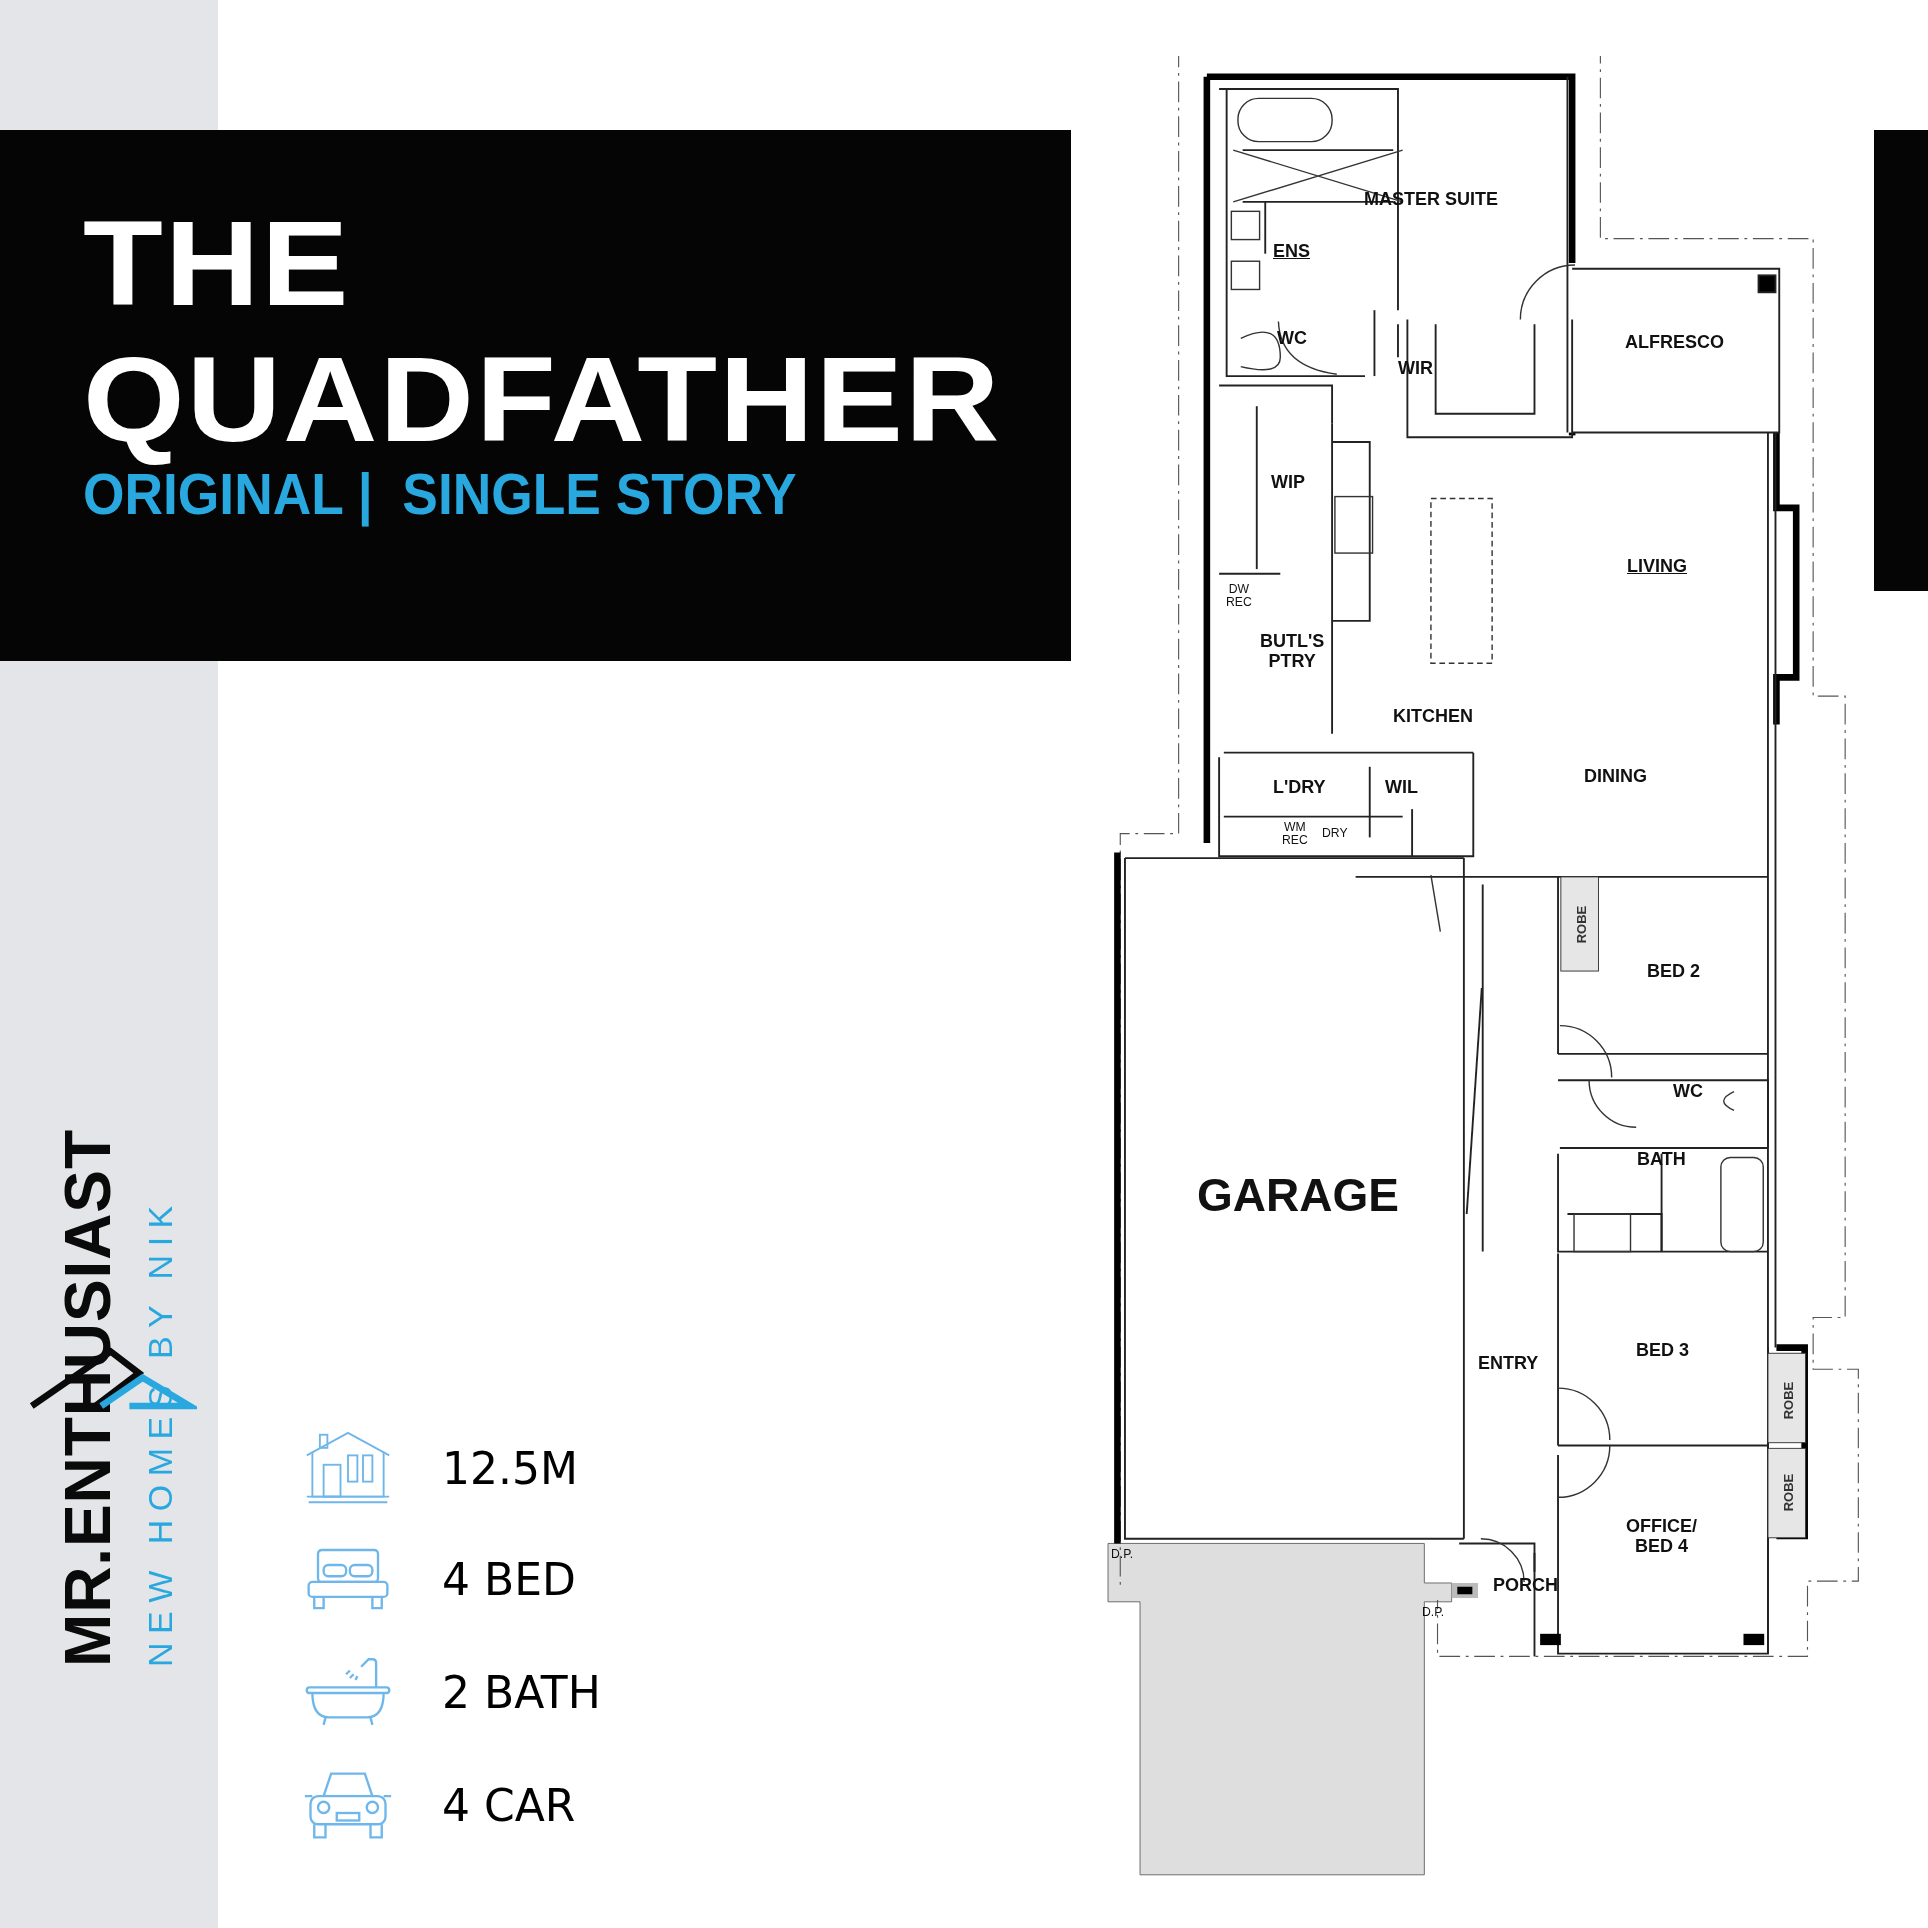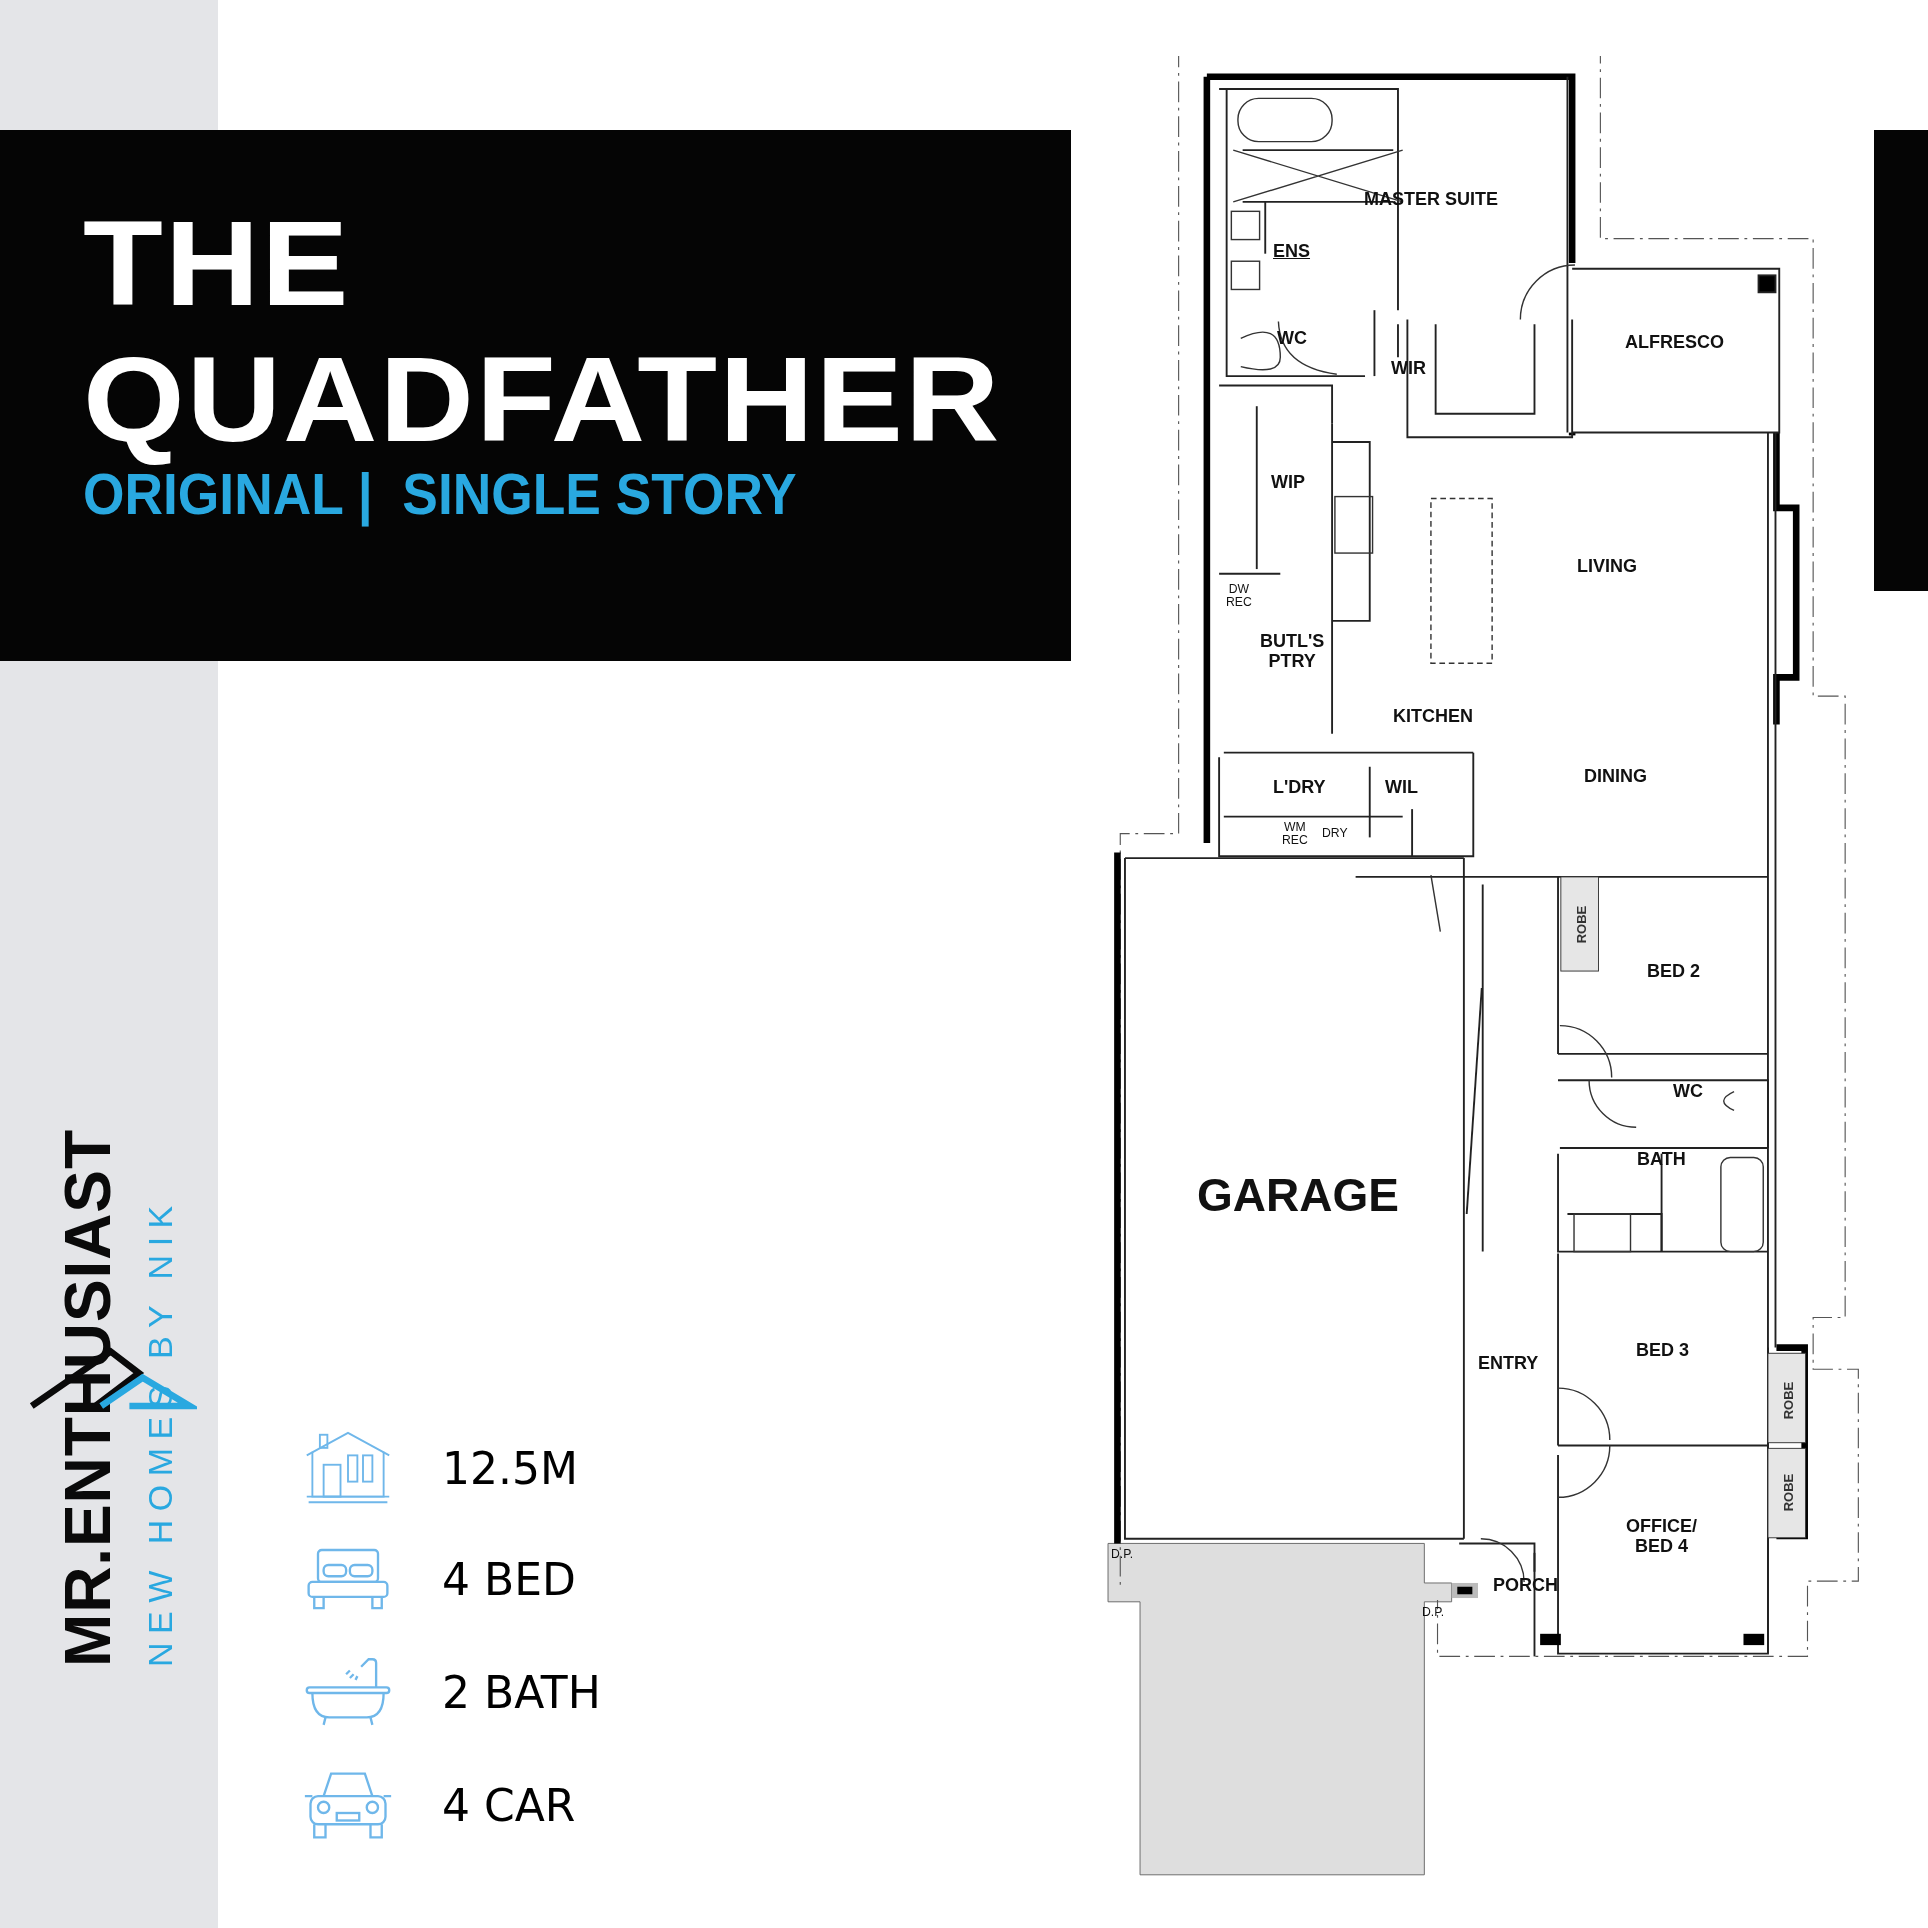--- a/index.html
+++ b/index.html
@@ -201,27 +201,27 @@
 
     <rect x="382" y="1622" width="28" height="16" fill="#bbb"></rect>
       <rect x="388" y="1626" width="16" height="8" fill="#000"></rect>
     <rect x="476" y="1676" width="22" height="12" fill="#000"></rect>
       <rect x="692" y="1676" width="22" height="12" fill="#000"></rect>
   </svg>
 
   <div class="room" style="left:272px;top:134px;">MASTER SUITE</div>
   <div class="room" style="left:181px;top:186px;text-decoration:underline;">ENS</div>
   <div class="room" style="left:185px;top:273px;">WC</div>
-  <div class="room" style="left:299px;top:303px;">WIR</div>
+  <div class="room" style="left:306px;top:303px;">WIR</div>
   <div class="room" style="left:533px;top:277px;">ALFRESCO</div>
   <div class="room" style="left:179px;top:417px;">WIP</div>
   <div class="room small" style="left:134px;top:527px;"><span>DW</span><br><span>REC</span></div>
   <div class="room" style="left:168px;top:576px;"><span>BUTL'S</span><br><span>PTRY</span></div>
   <div class="room" style="left:301px;top:651px;">KITCHEN</div>
-  <div class="room" style="left:485px;top:501px;">LIVING</div>
+  <div class="room" style="left:535px;top:501px;text-decoration:underline;">LIVING</div>
   <div class="room" style="left:492px;top:711px;">DINING</div>
   <div class="room" style="left:181px;top:722px;">L'DRY</div>
   <div class="room" style="left:293px;top:722px;">WIL</div>
   <div class="room small" style="left:190px;top:765px;"><span>WM</span><br><span>REC</span></div>
   <div class="room small" style="left:230px;top:771px;">DRY</div>
   <div class="room big" style="left:105px;top:1114px;">GARAGE</div>
   <div class="room" style="left:555px;top:906px;">BED 2</div>
   <div class="robe" style="left:471px;top:861px;">ROBE</div>
   <div class="room" style="left:581px;top:1026px;">WC</div>
   <div class="room" style="left:545px;top:1094px;">BATH</div>

